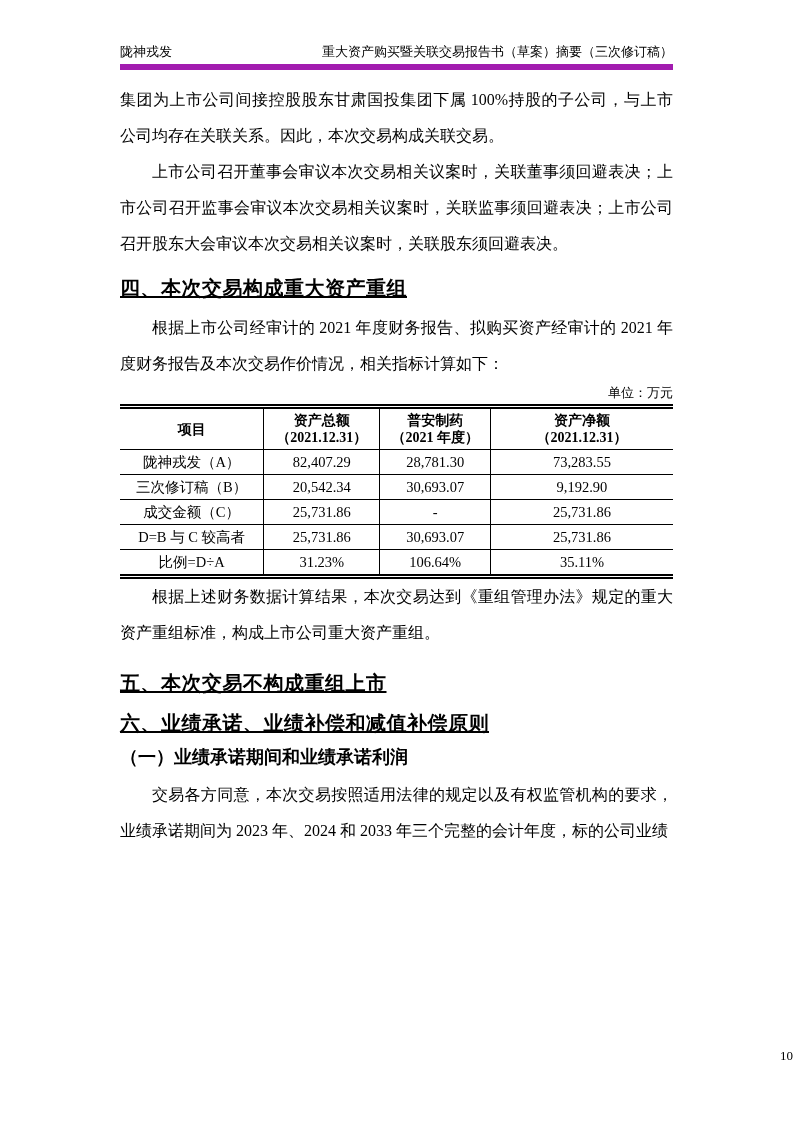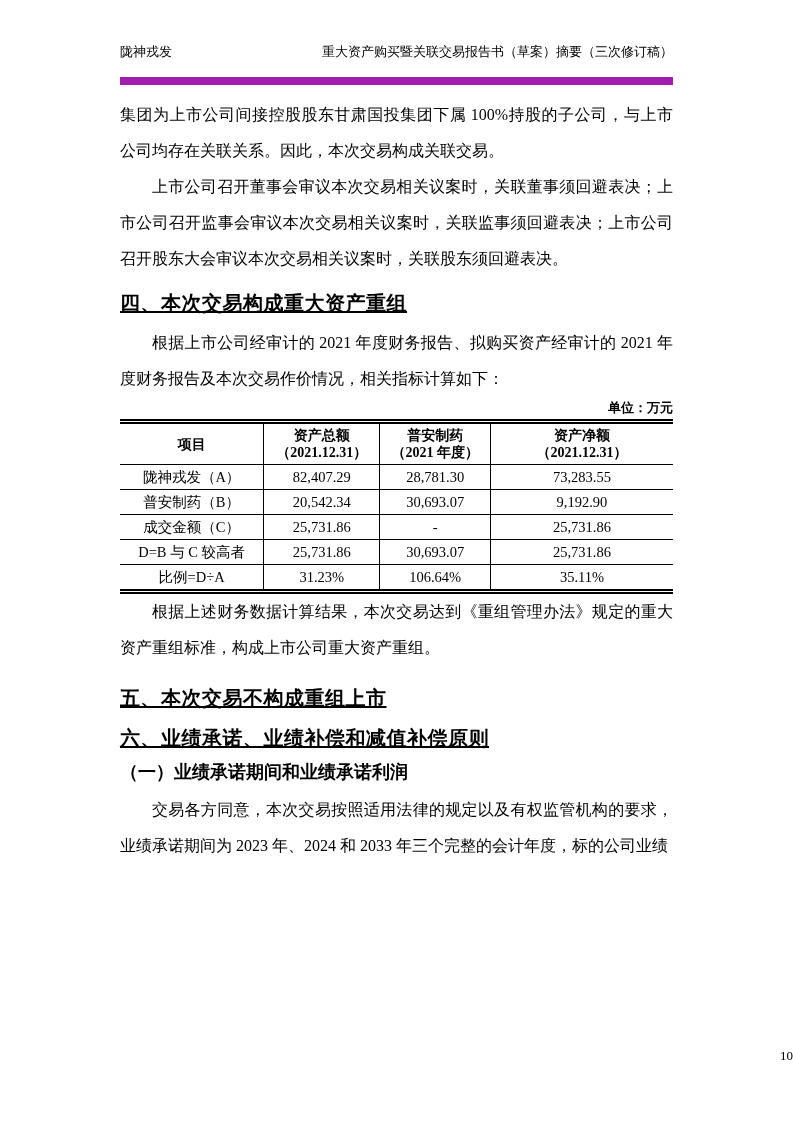--- a/index.html
+++ b/index.html
@@ -16,22 +16,22 @@
     position: absolute;
     left: 120px;
     top: 0;
     width: 553px;
   }
   .doc-header {
     margin-top: 44px;
     display: flex;
     justify-content: space-between;
     align-items: flex-end;
-    border-bottom: 8px solid #a21caf;
-    padding-bottom: 17px;
+    border-bottom: 6px solid #a21caf;
+    padding-bottom: 4px;
     font-size: 13px;
     line-height: 1.25;
   }
   p.body-par {
     margin: 0;
     font-size: 16px;
     line-height: 36px;
     text-align: justify;
     text-justify: inter-ideograph;
     word-break: break-all;
@@ -52,21 +52,20 @@
     font-weight: bold;
     font-size: 18px;
     line-height: 22px;
     margin: 12px 0 8px 0;
   }
   .unit-label {
     font-size: 13px;
     text-align: right;
     line-height: 18px;
     margin-top: 2px;
-    font-weight: bold;
   }
   table.fin {
     width: 100%;
     margin-top: 2px;
     border-collapse: collapse;
     table-layout: fixed;
     border-top: 5px double #000;
     border-bottom: 5px double #000;
   }
   table.fin th, table.fin td {
@@ -146,21 +145,21 @@
         </tr>
       </thead>
       <tbody>
         <tr>
           <td>陇神戎发（A）</td>
           <td>82,407.29</td>
           <td>28,781.30</td>
           <td>73,283.55</td>
         </tr>
         <tr>
-          <td>普安制药（B）</td>
+          <td>三次修订稿（B）</td>
           <td>20,542.34</td>
           <td>30,693.07</td>
           <td>9,192.90</td>
         </tr>
         <tr>
           <td>成交金额（C）</td>
           <td>25,731.86</td>
           <td>-</td>
           <td>25,731.86</td>
         </tr>

